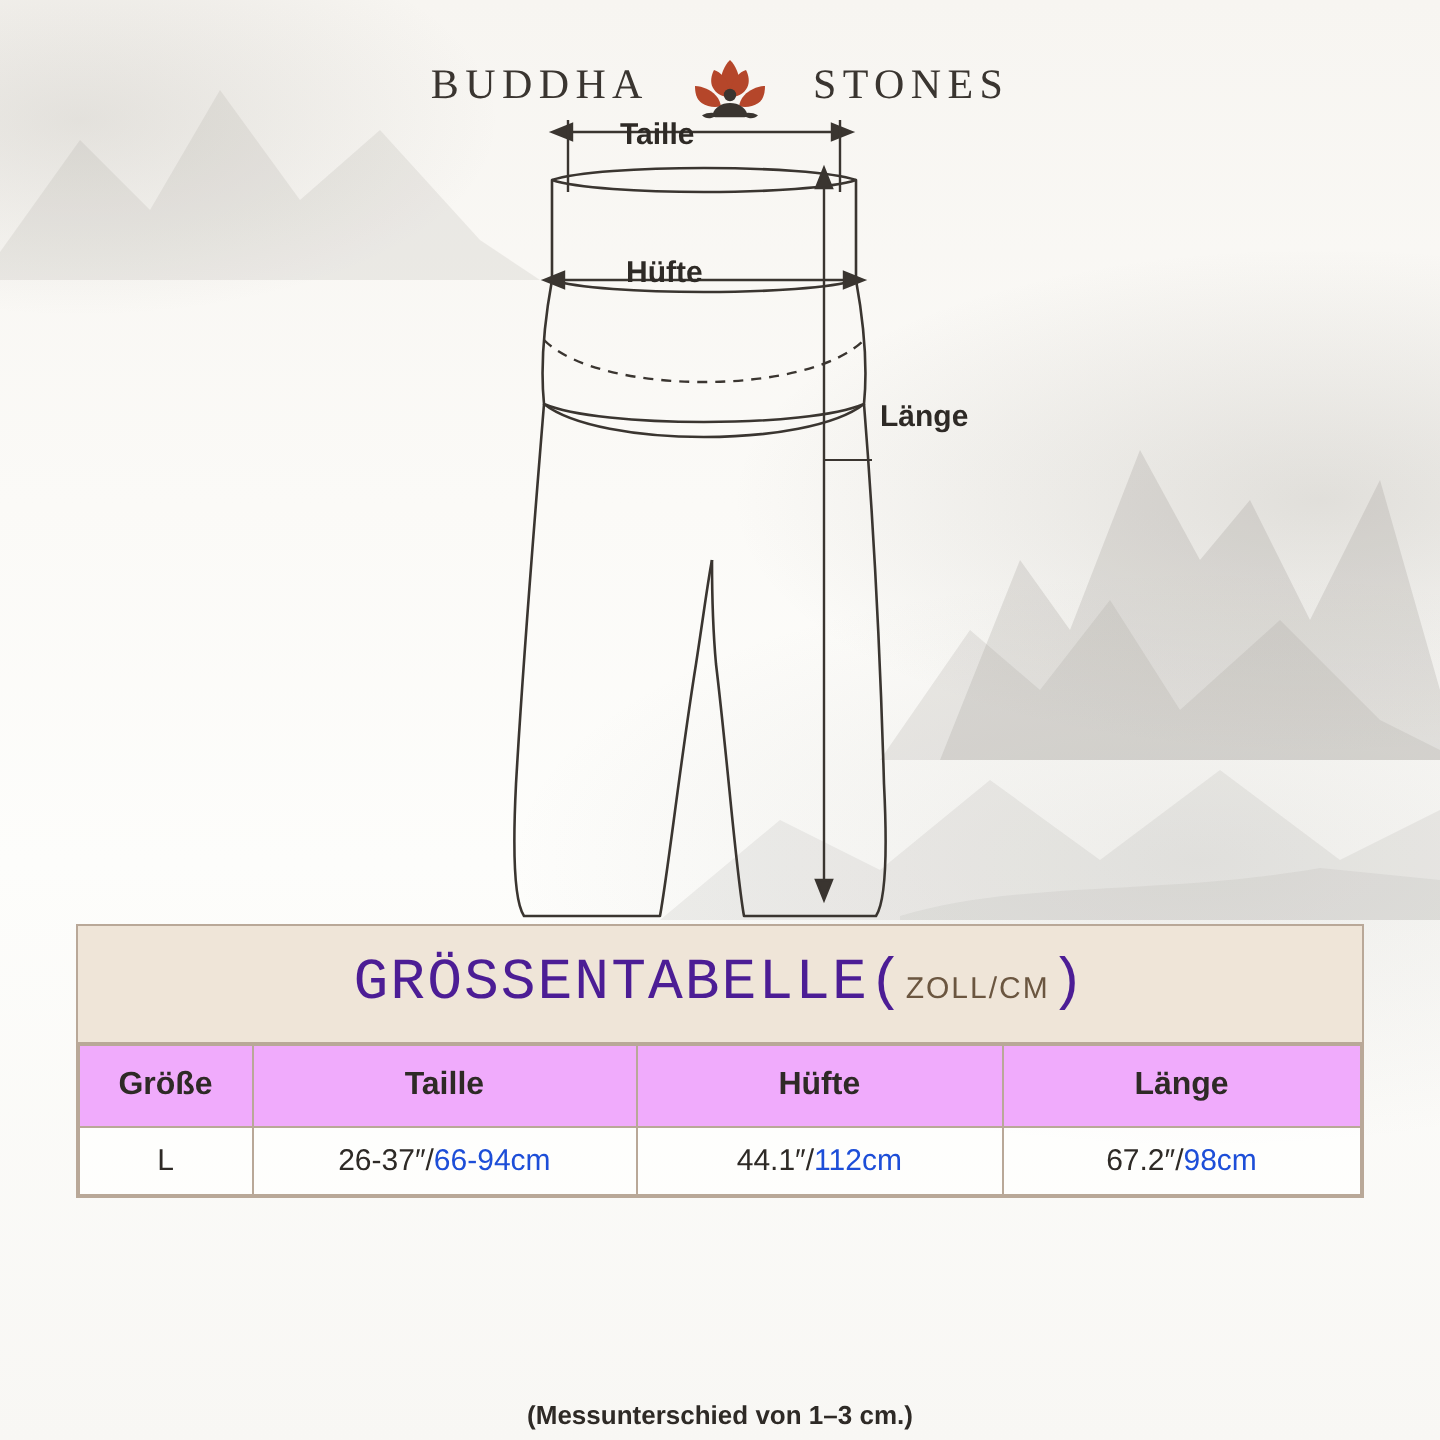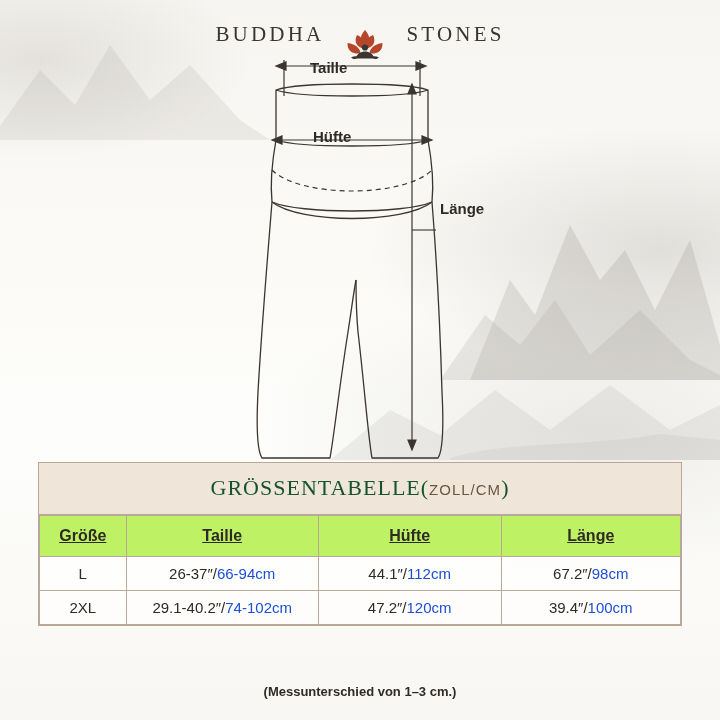--- a/index.html
+++ b/index.html
@@ -36,20 +36,21 @@
   }
   .mtn svg { display: block; }
 
   
   .brand {
     position: absolute;
     top: 22px;
     left: 0;
     right: 0;
     display: flex;
+    align-items: center;
     justify-content: center;
     gap: 14px;
     z-index: 5;
   }
   .brand-word {
     font-family: "Liberation Serif", serif;
     font-size: 21px;
     letter-spacing: 3.2px;
     color: #3a3530;
     font-weight: 400;
@@ -93,69 +94,68 @@
     z-index: 6;
     box-sizing: border-box;
   }
   .table-title {
     background: #efe5d8;
     text-align: center;
     padding: 12px 0 13px;
     border-bottom: 1px solid #b9a898;
   }
   .table-title .t-main {
-    font-family: Liberation Serif, serif;
-    font-size: 22px;
+    font-family: Liberation Mono, monospace;
+    font-size: 29px;
     letter-spacing: 1px;
-    color: #14532d;
+    color: #4c1d95;
   }
   .table-title .t-sub {
     font-family: "Liberation Sans", sans-serif;
     font-size: 15px;
     letter-spacing: 1px;
     color: #6b5640;
     margin-top: 20px;
   }
   table.sizes {
     border-collapse: collapse;
     width: 100%;
     table-layout: fixed;
   }
   table.sizes th, table.sizes td {
     border: 1px solid #b9a898;
     text-align: center;
     font-family: "Liberation Sans", sans-serif;
     color: #2e2a26;
   }
   table.sizes th {
-    background: #bef264;
+    background: #f0abfc;
     font-size: 16px;
     font-weight: bold;
     padding: 11px 18px;
-    text-decoration: underline;
   }
   table.sizes td {
     font-size: 15px;
     padding: 8px 2px;
     background: rgba(255,255,255,0.35);
   }
   table.sizes td.size-col {
     font-size: 15px;
   }
   col.c1 { width: 13.5%; }
   col.c2 { width: 30%; }
   col.c3 { width: 28.5%; }
   col.c4 { width: 28%; }
   .unit-cm { color: #1d4ed8; }
 
   .note {
     position: absolute;
     left: 0;
     right: 0;
-    top: 684px;
+    top: 700px;
     text-align: center;
     font-family: "Liberation Sans", sans-serif;
     font-size: 13px;
     font-weight: bold;
     color: #2e2a26;
     z-index: 6;
   }
 </style>
 </head>
 <body>
@@ -286,25 +286,19 @@
           <th>Länge</th>
         </tr>
       </thead>
       <tbody>
         <tr>
           <td class="size-col">L</td>
           <td><span>26-37″/</span><span class="unit-cm">66-94cm</span></td>
           <td><span>44.1″/</span><span class="unit-cm">112cm</span></td>
           <td><span>67.2″/</span><span class="unit-cm">98cm</span></td>
         </tr>
-        <tr>
-          <td class="size-col">2XL</td>
-          <td><span>29.1-40.2″/</span><span class="unit-cm">74-102cm</span></td>
-          <td><span>47.2″/</span><span class="unit-cm">120cm</span></td>
-          <td><span>39.4″/</span><span class="unit-cm">100cm</span></td>
-        </tr>
       </tbody>
     </table>
   </div>
 
   <div class="note">(Messunterschied von 1–3 cm.)</div>
 
 </div>
 
 </body></html>

